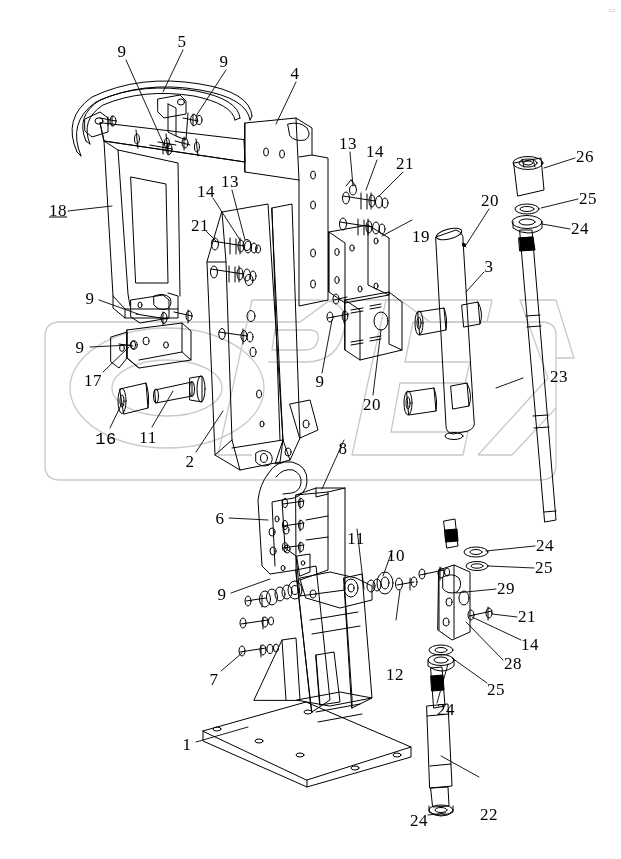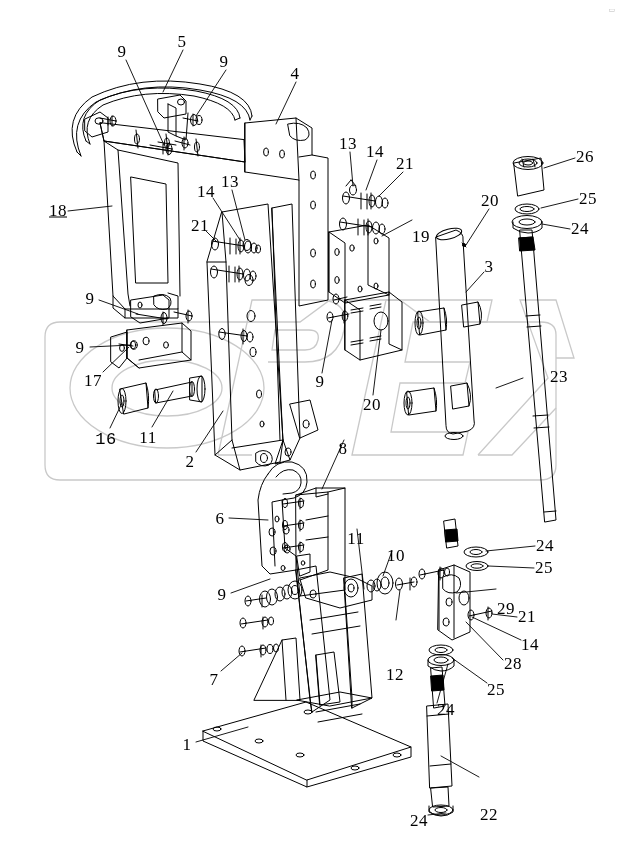--- a/index.html
+++ b/index.html
@@ -533,21 +533,21 @@
   <div class="callout" style="left:372px; top:404px;">20</div>
   <div class="callout" style="left:106px; top:439px;font-family:Liberation Mono, monospace;">16</div>
   <div class="callout" style="left:148px; top:437px;">11</div>
   <div class="callout" style="left:190px; top:461px;">2</div>
   <div class="callout" style="left:343px; top:448px;">8</div>
   <div class="callout" style="left:220px; top:518px;">6</div>
   <div class="callout" style="left:356px; top:538px;text-align:center;">11</div>
   <div class="callout" style="left:396px; top:543px;margin-top:12px;">10</div>
   <div class="callout" style="left:545px; top:545px;">24</div>
   <div class="callout" style="left:544px; top:567px;">25</div>
-  <div class="callout" style="left:506px; top:588px;margin-top:20px;">29</div>
+  <div class="callout" style="left:506px; top:588px;">29</div>
   <div class="callout" style="left:222px; top:594px;">9</div>
   <div class="callout" style="left:395px; top:628px;margin-top:46px;">12</div>
   <div class="callout" style="left:527px; top:616px;">21</div>
   <div class="callout" style="left:530px; top:644px;">14</div>
   <div class="callout" style="left:513px; top:663px;">28</div>
   <div class="callout" style="left:496px; top:689px;">25</div>
   <div class="callout" style="left:214px; top:679px;">7</div>
   <div class="callout" style="left:446px; top:709px;">24</div>
   <div class="callout" style="left:187px; top:744px;">1</div>
   <div class="callout" style="left:489px; top:778px;margin-top:36px;">22</div>

